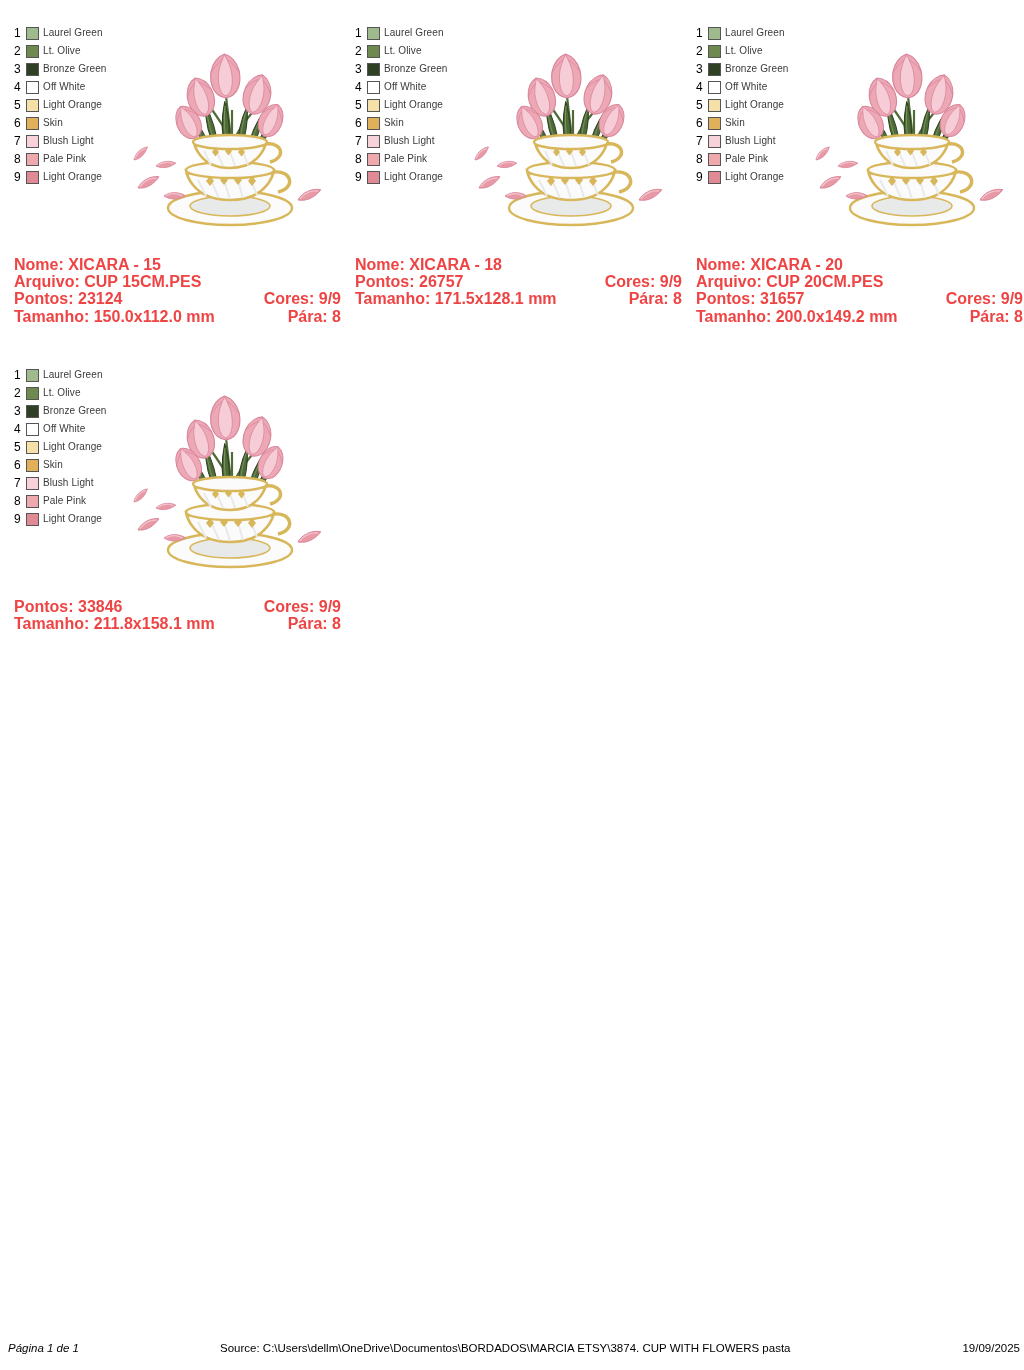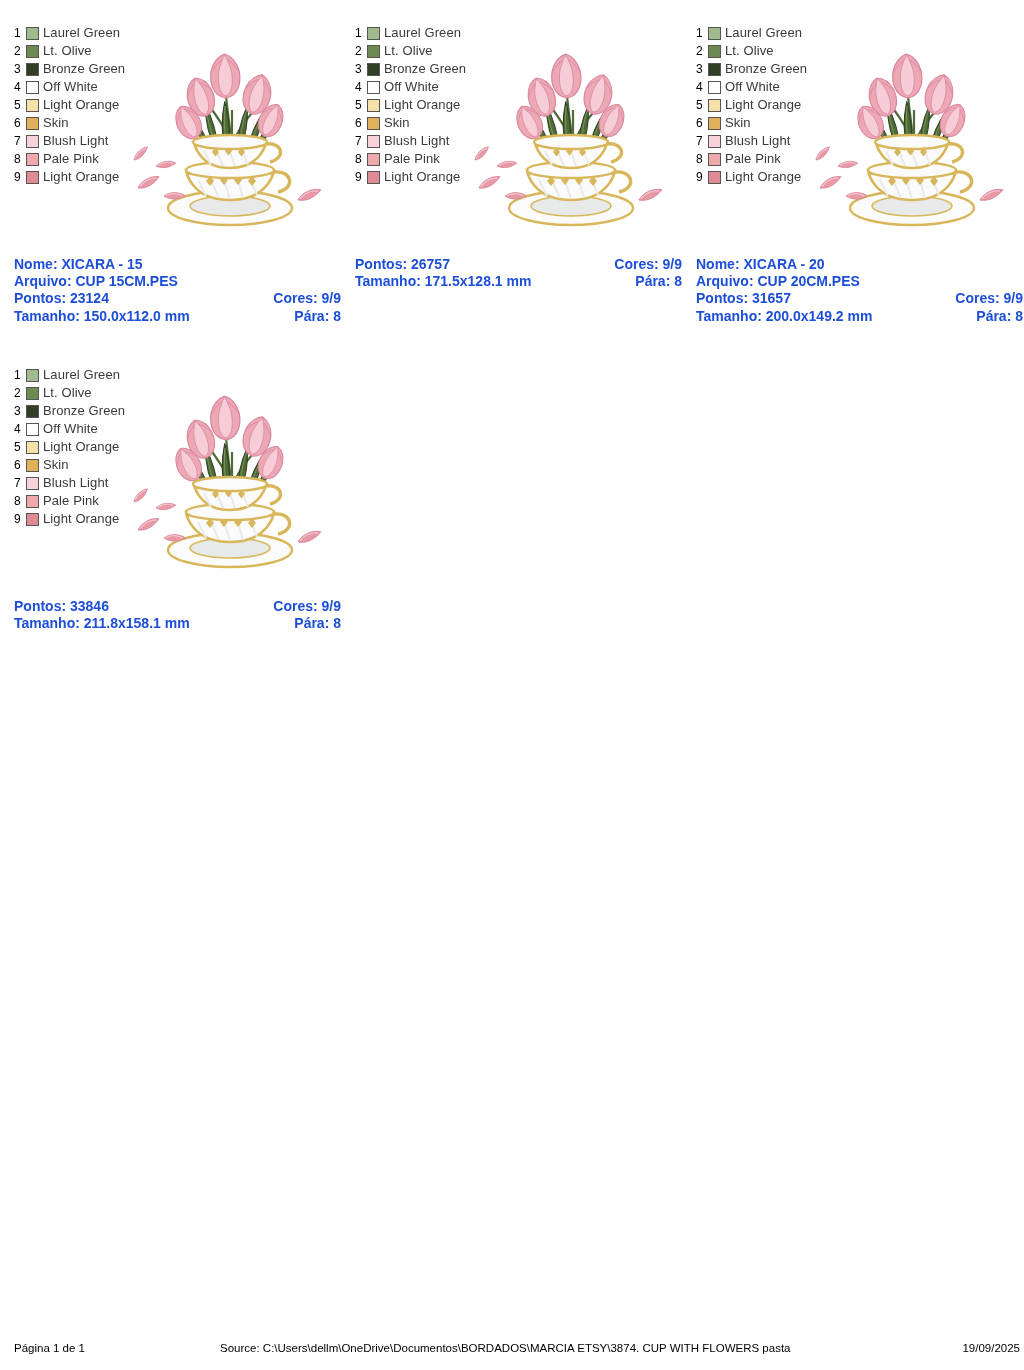--- a/index.html
+++ b/index.html
@@ -55,21 +55,21 @@
   }
   .legend-swatch {
     width: 13px;
     height: 13px;
     border: 1px solid #555;
     box-sizing: border-box;
     flex: 0 0 auto;
     margin-right: 4px;
   }
   .legend-label {
-    font-size: 13px;
+    font-size: 10px;
     line-height: 18px;
     color: #3a3a3a;
     white-space: nowrap;
     letter-spacing: 0.1px;
   }
 
   
   .artwork {
     position: absolute;
     left: 120px;
@@ -78,24 +78,24 @@
     height: 195px;
   }
   .artwork svg { display: block; width: 100%; height: 100%; }
 
   
   .info {
     position: absolute;
     left: 14px;
     top: 256px;
     width: 327px;
-    font-size: 14px;
+    font-size: 16px;
     font-weight: bold;
     line-height: 17.2px;
-    color: #1d4ed8;
+    color: #ef4444;
   }
   .info-line {
     position: relative;
     height: 17.2px;
     white-space: nowrap;
   }
   .info-right {
     position: absolute;
     right: 0;
     top: 0;
@@ -106,22 +106,23 @@
     position: absolute;
     left: 0;
     bottom: 8px;
     width: 1024px;
     height: 22px;
     font-size: 11.5px;
     color: #000;
   }
   .footer-page {
     position: absolute;
-    left: 14px;
+    left: 8px;
     top: 2px;
+    font-style: italic;
   }
   .footer-source {
     position: absolute;
     left: 220px;
     top: 2px;
     white-space: nowrap;
   }
   .footer-date {
     position: absolute;
     right: 4px;
@@ -480,20 +481,21 @@
       <path d="M0,0 C5,-7 16,-10 24,-7 C18,-1 9,3 0,0 Z" fill="#e79aa6" stroke="#d9849a" stroke-width="0.9"></path>
       <path d="M2,-1 C7,-6 15,-8 21,-6" fill="none" stroke="#f3c3cc" stroke-width="1.4"></path>
     </g>
     <g transform="translate(178,162) rotate(-8) scale(1)">
       <path d="M0,0 C5,-7 16,-10 24,-7 C18,-1 9,3 0,0 Z" fill="#e79aa6" stroke="#d9849a" stroke-width="0.9"></path>
       <path d="M2,-1 C7,-6 15,-8 21,-6" fill="none" stroke="#f3c3cc" stroke-width="1.4"></path>
     </g>
   </svg>
       </div>
       <div class="info">
+        <div class="info-line"><span>Nome: XICARA - 18</span></div>
         <div class="info-line"><span>Pontos: 26757</span><span class="info-right">Cores: 9/9</span></div>
         <div class="info-line"><span>Tamanho: 171.5x128.1 mm</span><span class="info-right">Pára: 8</span></div>
       </div>
     </div>
   <div class="card r0 c2">
       <div class="legend">
         <div class="legend-row">
           <span class="legend-num">1</span>
           <span class="legend-swatch" style="background: rgb(159, 187, 142);"></span>
           <span class="legend-label">Laurel Green</span>

